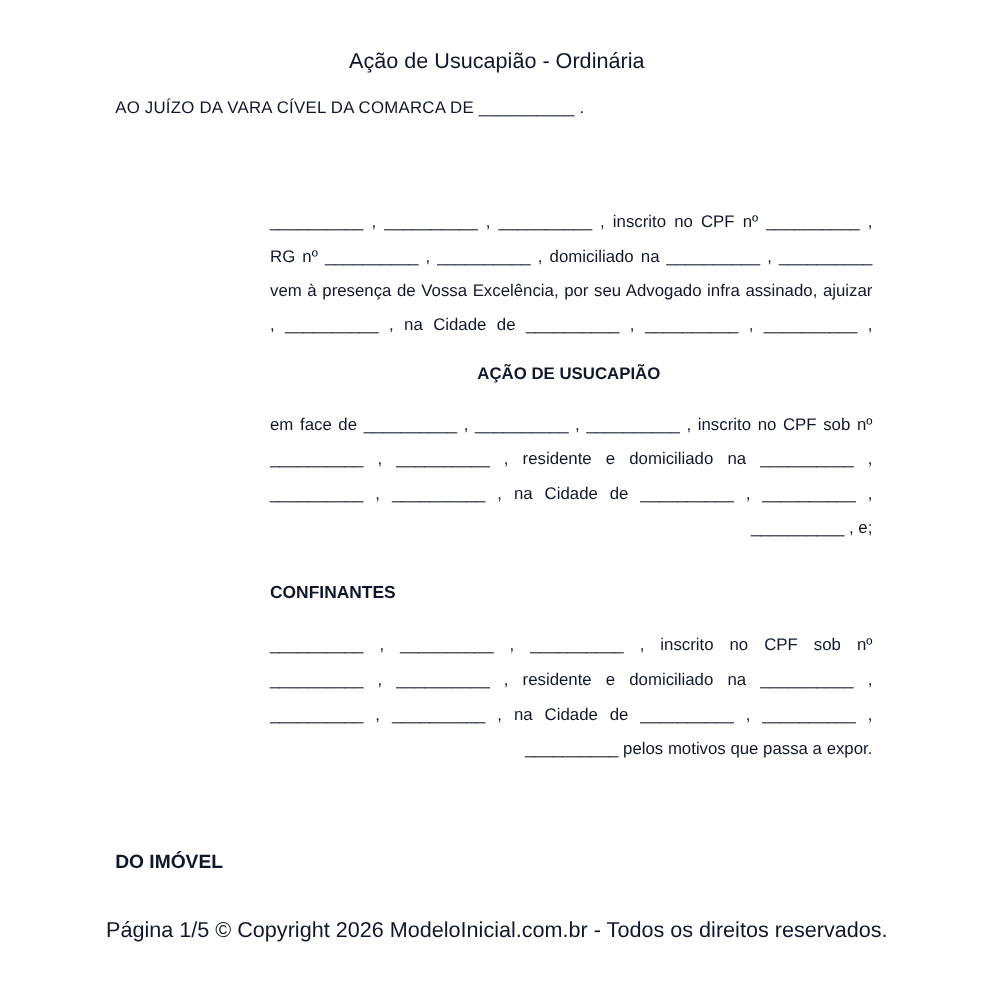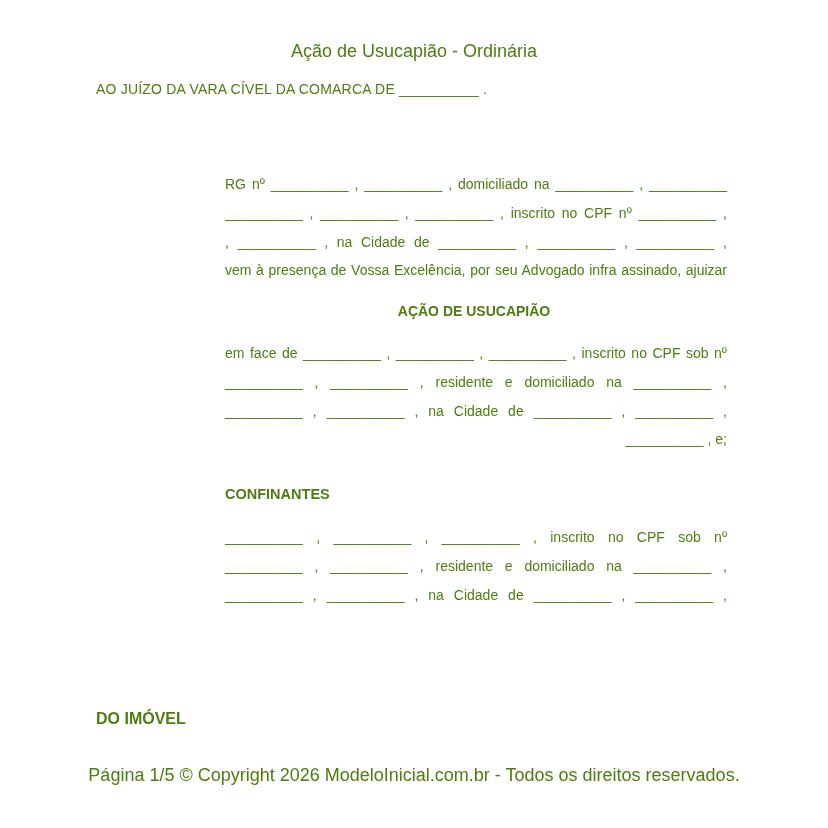--- a/index.html
+++ b/index.html
@@ -1,21 +1,21 @@
 <!DOCTYPE html>
 <html lang="pt-BR"><head>
 <meta charset="utf-8">
 <style>
   html, body { margin: 0; padding: 0; background: #ffffff; }
   .page {
     position: relative;
     width: 828px;
     height: 828px;
     background: #ffffff;
-    color: #4d7c0f;
+    color: #0f172a;
     font-family: "Liberation Sans", sans-serif;
     overflow: hidden;
   }
   .doc-title {
     position: absolute;
     top: 41px; left: 0; width: 828px;
     text-align: center;
     font-size: 18px;
     font-weight: 400;
     line-height: 1.2;
@@ -75,40 +75,41 @@
 </head>
 <body>
 
 <div class="page">
 
   <div class="doc-title">Ação de Usucapião - Ordinária</div>
 
   <div class="h-court">AO JUÍZO DA VARA CÍVEL DA COMARCA DE __________ .</div>
 
   <div class="para p-author">
+    <div class="jline">__________ , __________ , __________ , inscrito no CPF nº __________ ,</div>
     <div class="jline">RG nº __________ , __________ , domiciliado na __________ , __________</div>
-    <div class="jline">__________ , __________ , __________ , inscrito no CPF nº __________ ,</div>
+    <div class="jline">vem à presença de Vossa Excelência, por seu Advogado infra assinado, ajuizar</div>
     <div class="jline">, __________ , na Cidade de __________ , __________ , __________ ,</div>
-    <div class="jline">vem à presença de Vossa Excelência, por seu Advogado infra assinado, ajuizar</div>
   </div>
 
   <div class="h-action">AÇÃO DE USUCAPIÃO</div>
 
   <div class="para p-defendant">
     <div class="jline">em face de __________ , __________ , __________ , inscrito no CPF sob nº</div>
     <div class="jline">__________ , __________ , residente e domiciliado na __________ ,</div>
     <div class="jline">__________ , __________ , na Cidade de __________ , __________ ,</div>
     <div class="lline">__________ , e;</div>
   </div>
 
   <div class="h-confinantes">CONFINANTES</div>
 
   <div class="para p-confinantes">
     <div class="jline">__________ , __________ , __________ , inscrito no CPF sob nº</div>
     <div class="jline">__________ , __________ , residente e domiciliado na __________ ,</div>
     <div class="jline">__________ , __________ , na Cidade de __________ , __________ ,</div>
+    <div class="lline">__________ pelos motivos que passa a expor.</div>
   </div>
 
   <div class="h-property">DO IMÓVEL</div>
 
   <div class="doc-footer">Página 1/5 © Copyright 2026 ModeloInicial.com.br - Todos os direitos reservados.</div>
 
 </div>
 
 </body></html>

